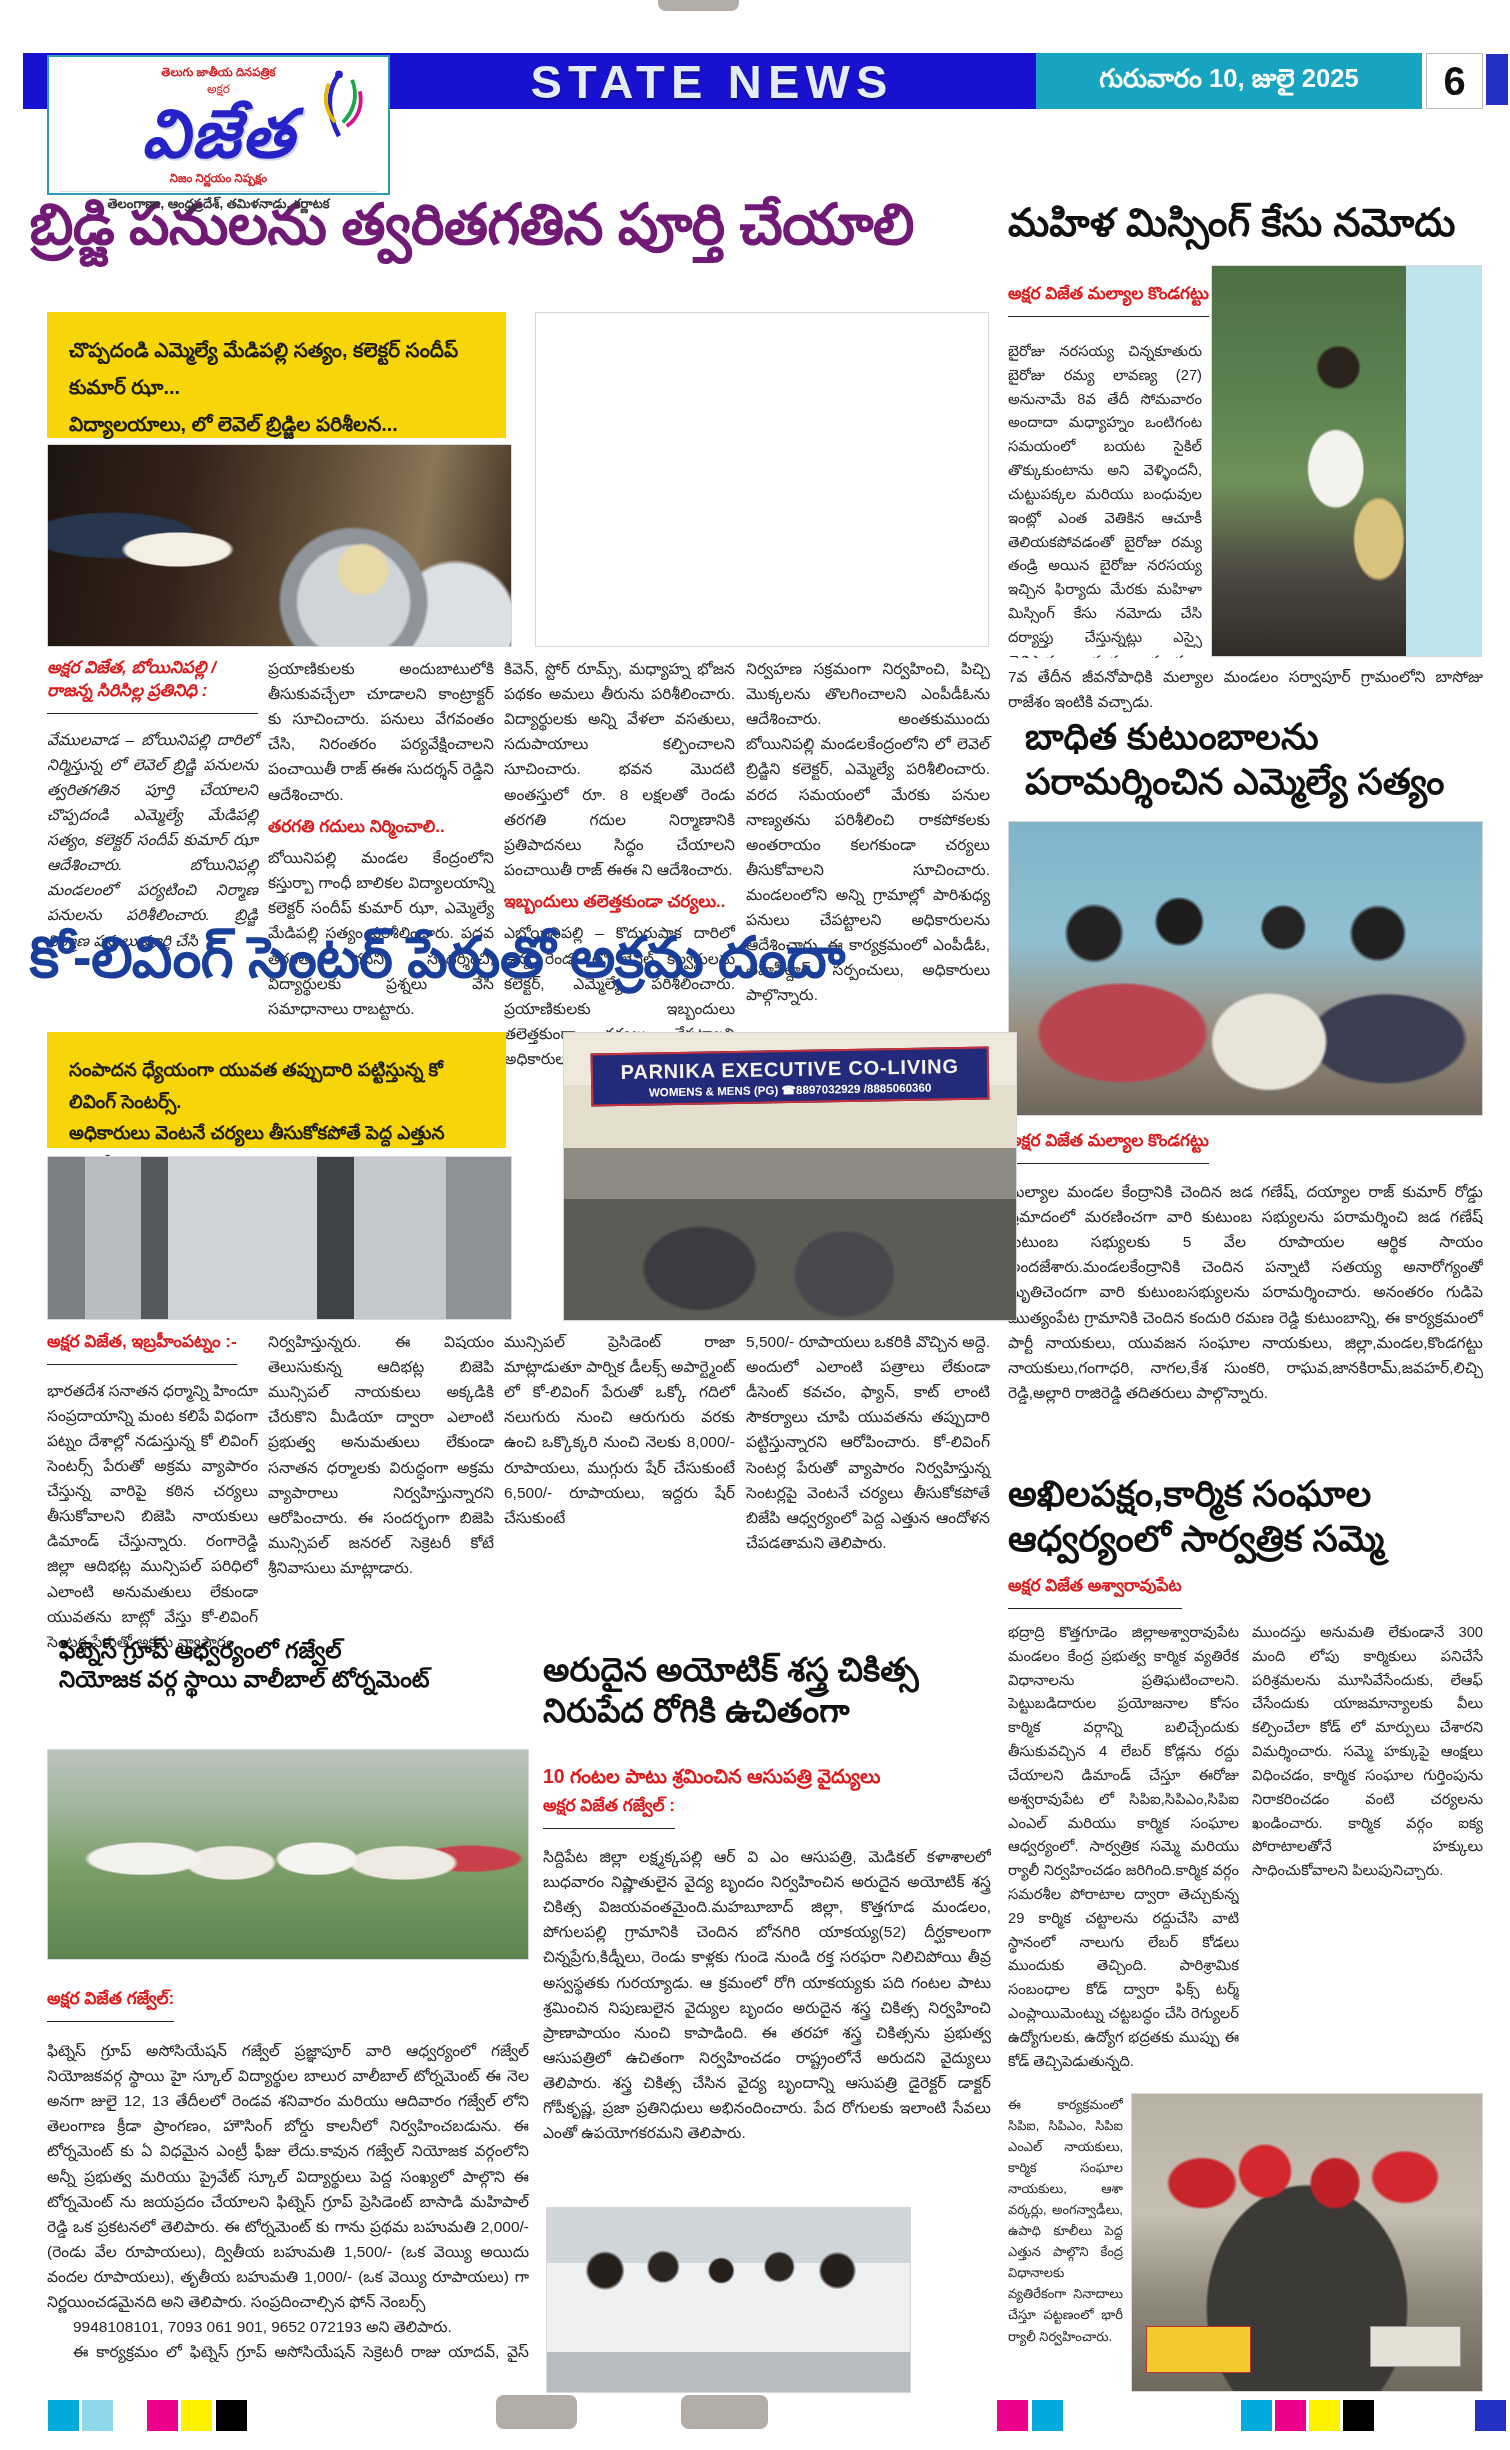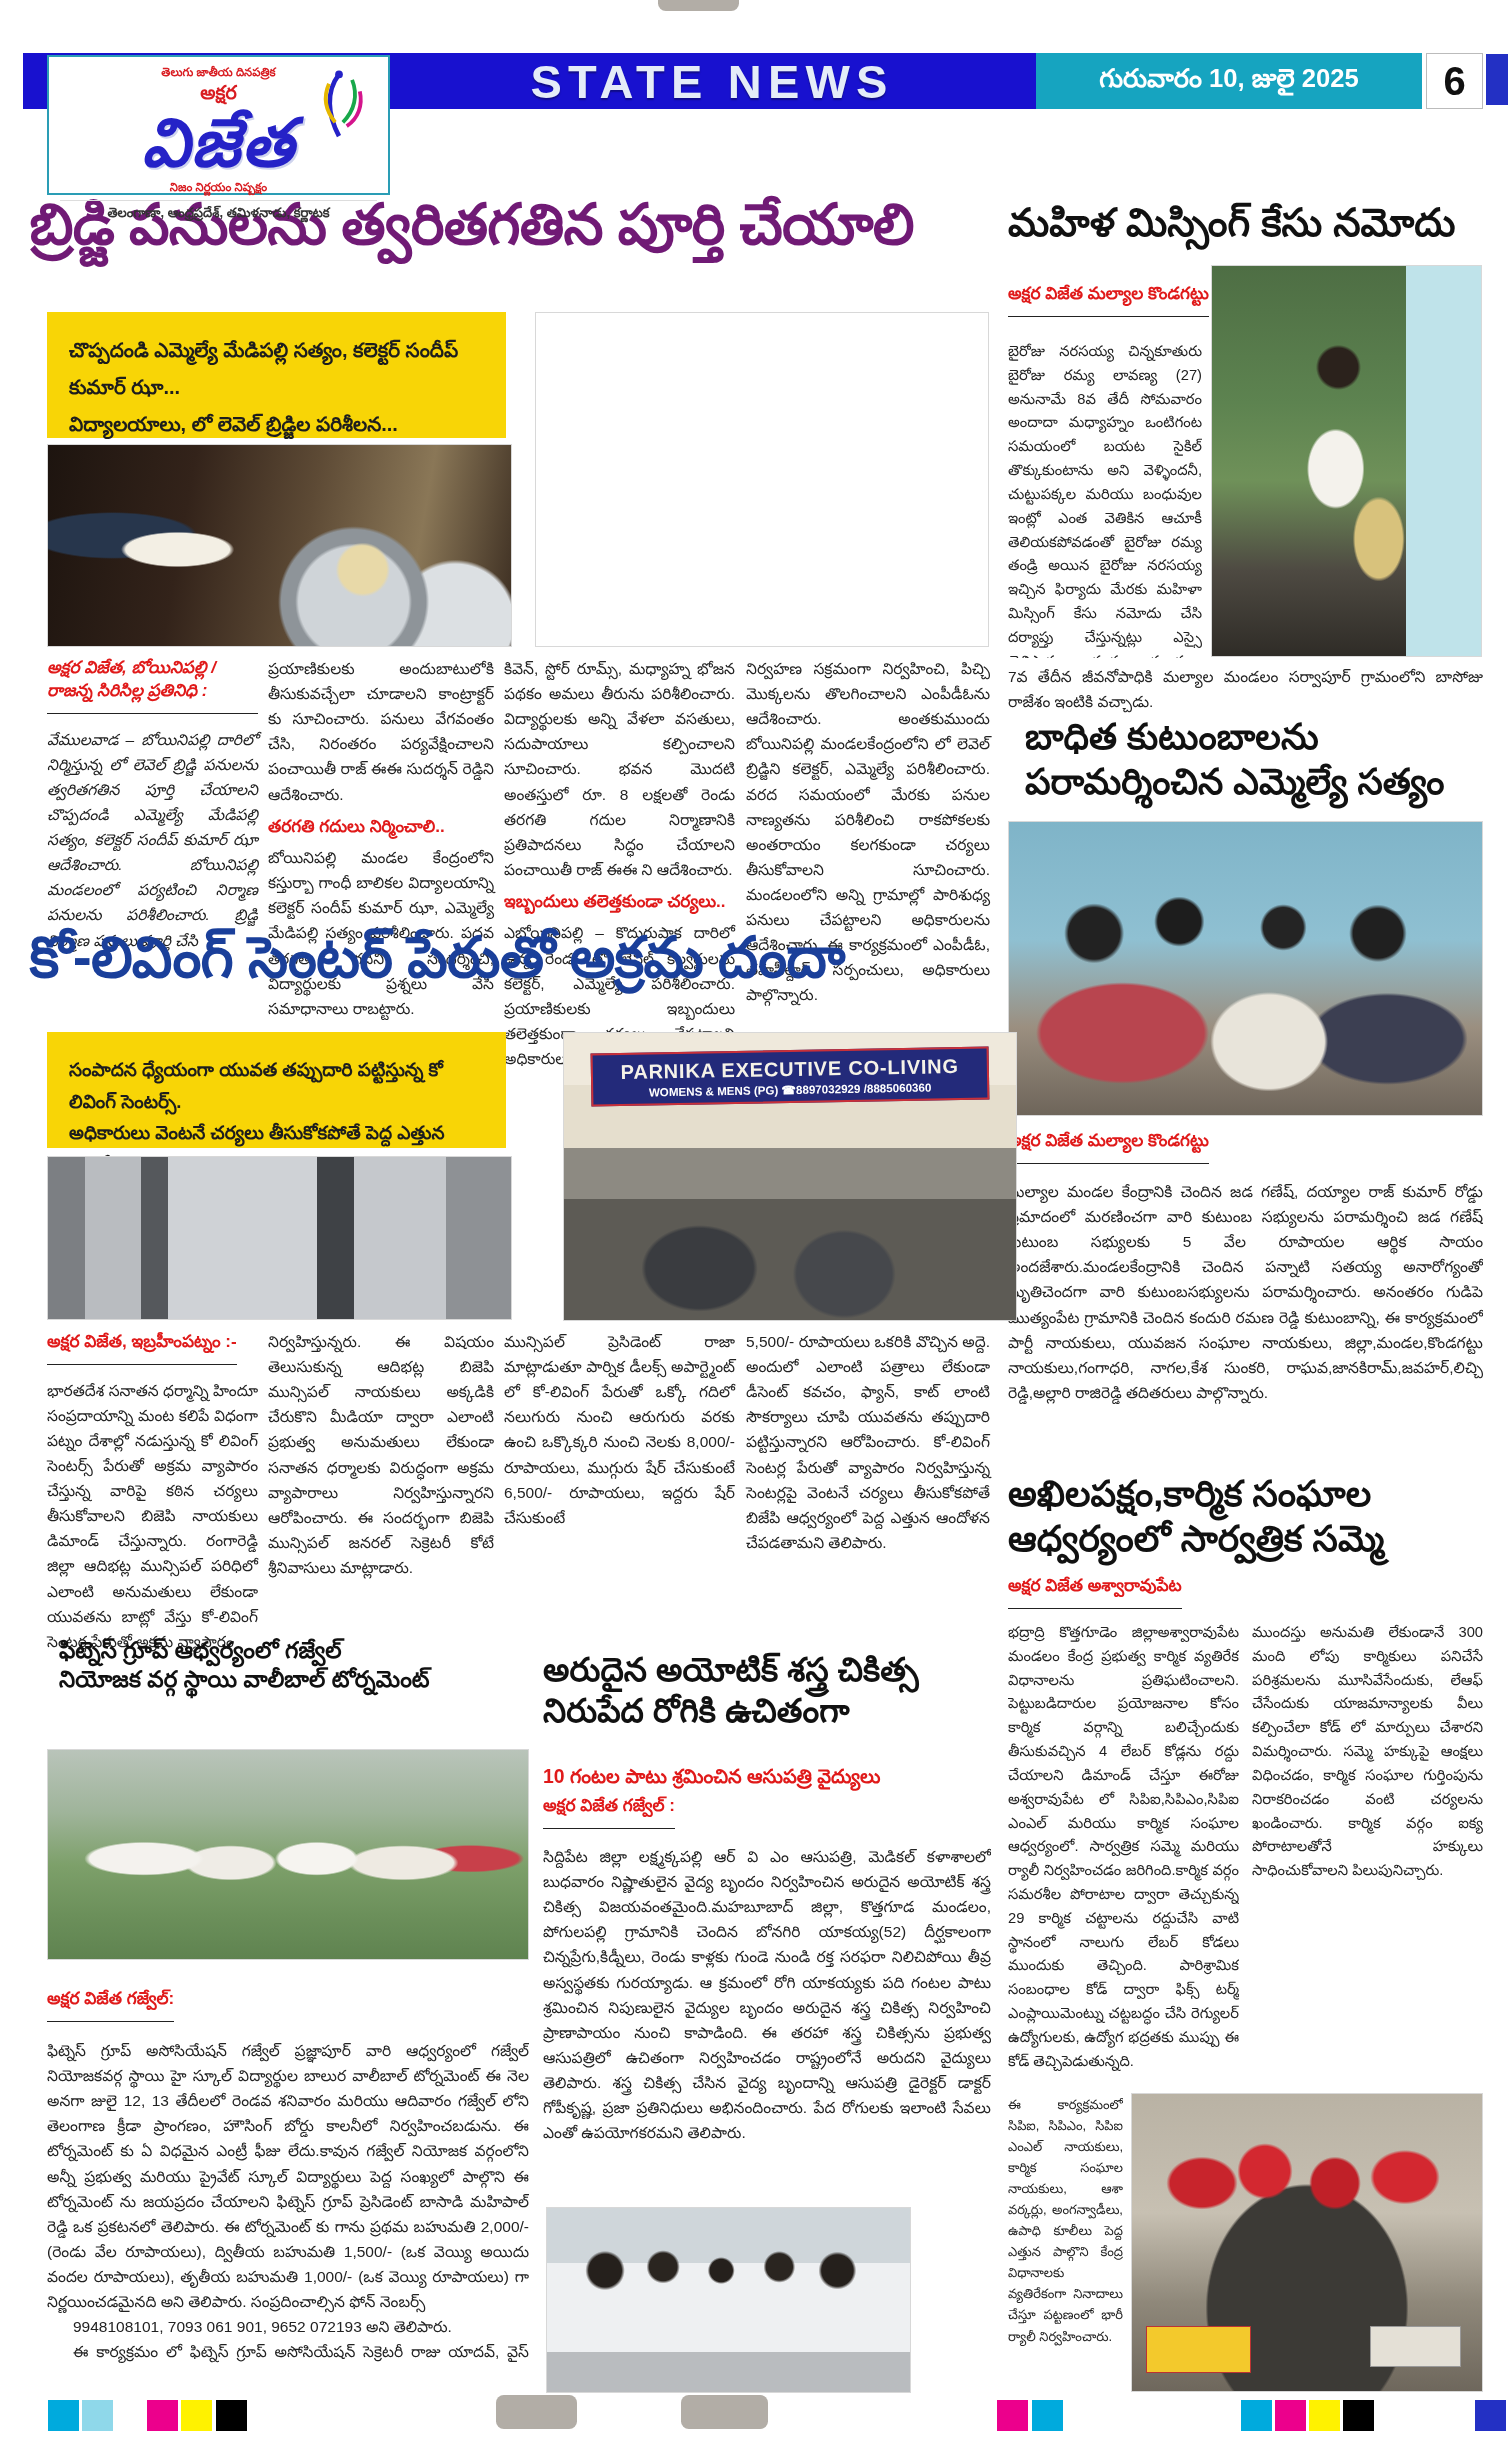--- a/index.html
+++ b/index.html
@@ -17,21 +17,21 @@
   .state-news {
     color:#e4ecf8; font-size:47px; font-weight:800; letter-spacing:6.2px;
     display:flex; align-items:center; justify-content:center; height:100%;
     padding-left:365px; text-shadow:0 1.6px 1.6px rgba(0,0,0,.35);
   }
   .date-text { color:#ffffff; font-size:25.6px; font-weight:700; }
   .pagenum-box { background:#ffffff; border:0.8px solid #bbb; display:flex; align-items:center; justify-content:center; }
   .pagenum-box span { font-size:40px; font-weight:700; color:#111; }
   .logo-box { background:#ffffff; border:2.3px solid #2a9db5; z-index:3; text-align:center; padding-top:7.8px; }
   .logo-small { color:#d91d22; font-size:11.6px; font-weight:700; }
-  .logo-small2 { color:#d91d22; font-size:19px; font-weight:700; }
+  .logo-small2 { color:#d91d22; font-size:12px; font-weight:400; }
   .logo-name { color:#2522c7; font-size:67px; font-weight:800; font-style:italic; line-height:1.05;
                text-shadow:1.6px 1.6px 0 #cfd4ee; letter-spacing:1.6px; }
   .logo-tagline { color:#d91d22; font-size:11.6px; font-weight:700; margin-top:1.6px; }
   .logo-regions { color:#333; font-size:13px; font-weight:700; border-top:0.8px solid #ddd; margin:3.1px 11px 0; padding-top:3.9px; }
   .peacock { position:absolute; right:22px; top:11px; width:54px; height:70px; }
 
   
   .hl-red  { color:#701a75; font-weight:800; line-height:1.05; letter-spacing:-0.8px; }
   .hl-blue { color:#1a3f9a; font-weight:800; line-height:1.05; letter-spacing:-0.8px; }
   .hl-black{ color:#111111; font-weight:800; line-height:1.25; }

